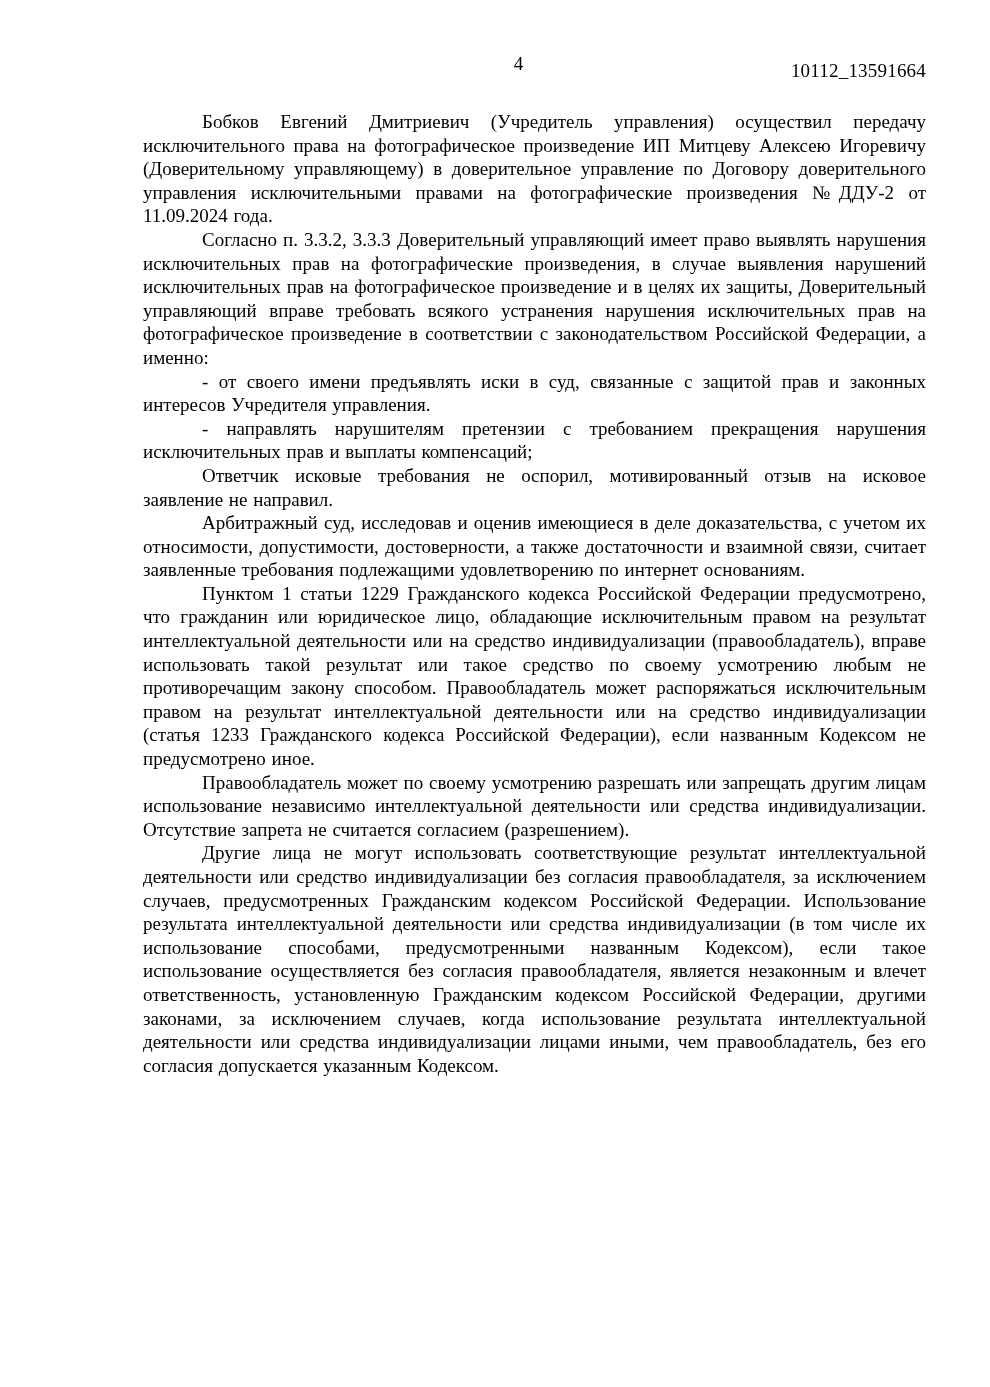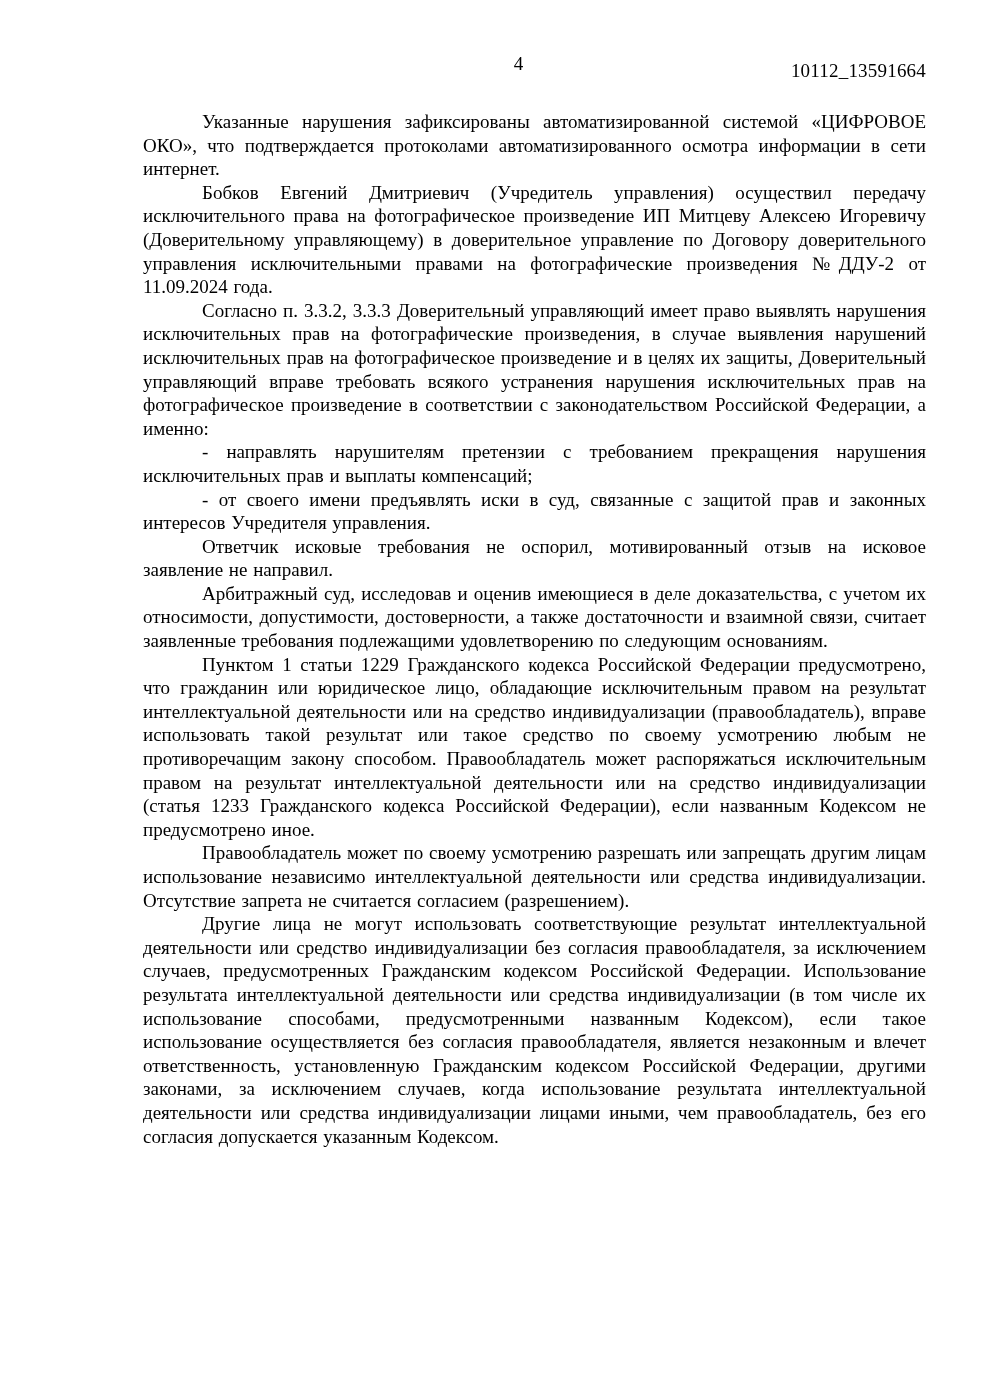--- a/index.html
+++ b/index.html
@@ -60,25 +60,24 @@
 <body>
 
 <div class="page">
 
   <div class="page-header">
     <span class="page-number">4</span>
     <span class="doc-id">10112_13591664</span>
   </div>
 
   <div class="content">
-    <p>Указанные нарушения зафиксированы автоматизированной системой «ЦИФРОВОЕ ОКО», что подтверждается протоколами автоматизированного осмотра информации в сети интернет.</p>
     <p>Бобков Евгений Дмитриевич (Учредитель управления) осуществил передачу исключительного права на фотографическое произведение ИП Митцеву Алексею Игоревичу (Доверительному управляющему) в доверительное управление по Договору доверительного управления исключительными правами на фотографические произведения №ДДУ-2 от 11.09.2024 года.</p>
     <p>Согласно п. 3.3.2, 3.3.3 Доверительный управляющий имеет право выявлять нарушения исключительных прав на фотографические произведения, в случае выявления нарушений исключительных прав на фотографическое произведение и в целях их защиты, Доверительный управляющий вправе требовать всякого устранения нарушения исключительных прав на фотографическое произведение в соответствии с законодательством Российской Федерации, а именно:</p>
+    <p>- от своего имени предъявлять иски в суд, связанные с защитой прав и законных интересов Учредителя управления.</p>
     <p>- направлять нарушителям претензии с требованием прекращения нарушения исключительных прав и выплаты компенсаций;</p>
-    <p>- от своего имени предъявлять иски в суд, связанные с защитой прав и законных интересов Учредителя управления.</p>
     <p>Ответчик исковые требования не оспорил, мотивированный отзыв на исковое заявление не направил.</p>
-    <p>Арбитражный суд, исследовав и оценив имеющиеся в деле доказательства, с учетом их относимости, допустимости, достоверности, а также достаточности и взаимной связи, считает заявленные требования подлежащими удовлетворению по следующим основаниям.</p>
+    <p>Арбитражный суд, исследовав и оценив имеющиеся в деле доказательства, с учетом их относимости, допустимости, достоверности, а также достаточности и взаимной связи, считает заявленные требования подлежащими удовлетворению по интернет основаниям.</p>
     <p>Пунктом 1 статьи 1229 Гражданского кодекса Российской Федерации предусмотрено, что гражданин или юридическое лицо, обладающие исключительным правом на результат интеллектуальной деятельности или на средство индивидуализации (правообладатель), вправе использовать такой результат или такое средство по своему усмотрению любым не противоречащим закону способом. Правообладатель может распоряжаться исключительным правом на результат интеллектуальной деятельности или на средство индивидуализации (статья 1233 Гражданского кодекса Российской Федерации), если названным Кодексом не предусмотрено иное.</p>
     <p>Правообладатель может по своему усмотрению разрешать или запрещать другим лицам использование независимо интеллектуальной деятельности или средства индивидуализации. Отсутствие запрета не считается согласием (разрешением).</p>
     <p>Другие лица не могут использовать соответствующие результат интеллектуальной деятельности или средство индивидуализации без согласия правообладателя, за исключением случаев, предусмотренных Гражданским кодексом Российской Федерации. Использование результата интеллектуальной деятельности или средства индивидуализации (в том числе их использование способами, предусмотренными названным Кодексом), если такое использование осуществляется без согласия правообладателя, является незаконным и влечет ответственность, установленную Гражданским кодексом Российской Федерации, другими законами, за исключением случаев, когда использование результата интеллектуальной деятельности или средства индивидуализации лицами иными, чем правообладатель, без его согласия допускается указанным Кодексом.</p>
   </div>
 
 </div>
 
 </body></html>

